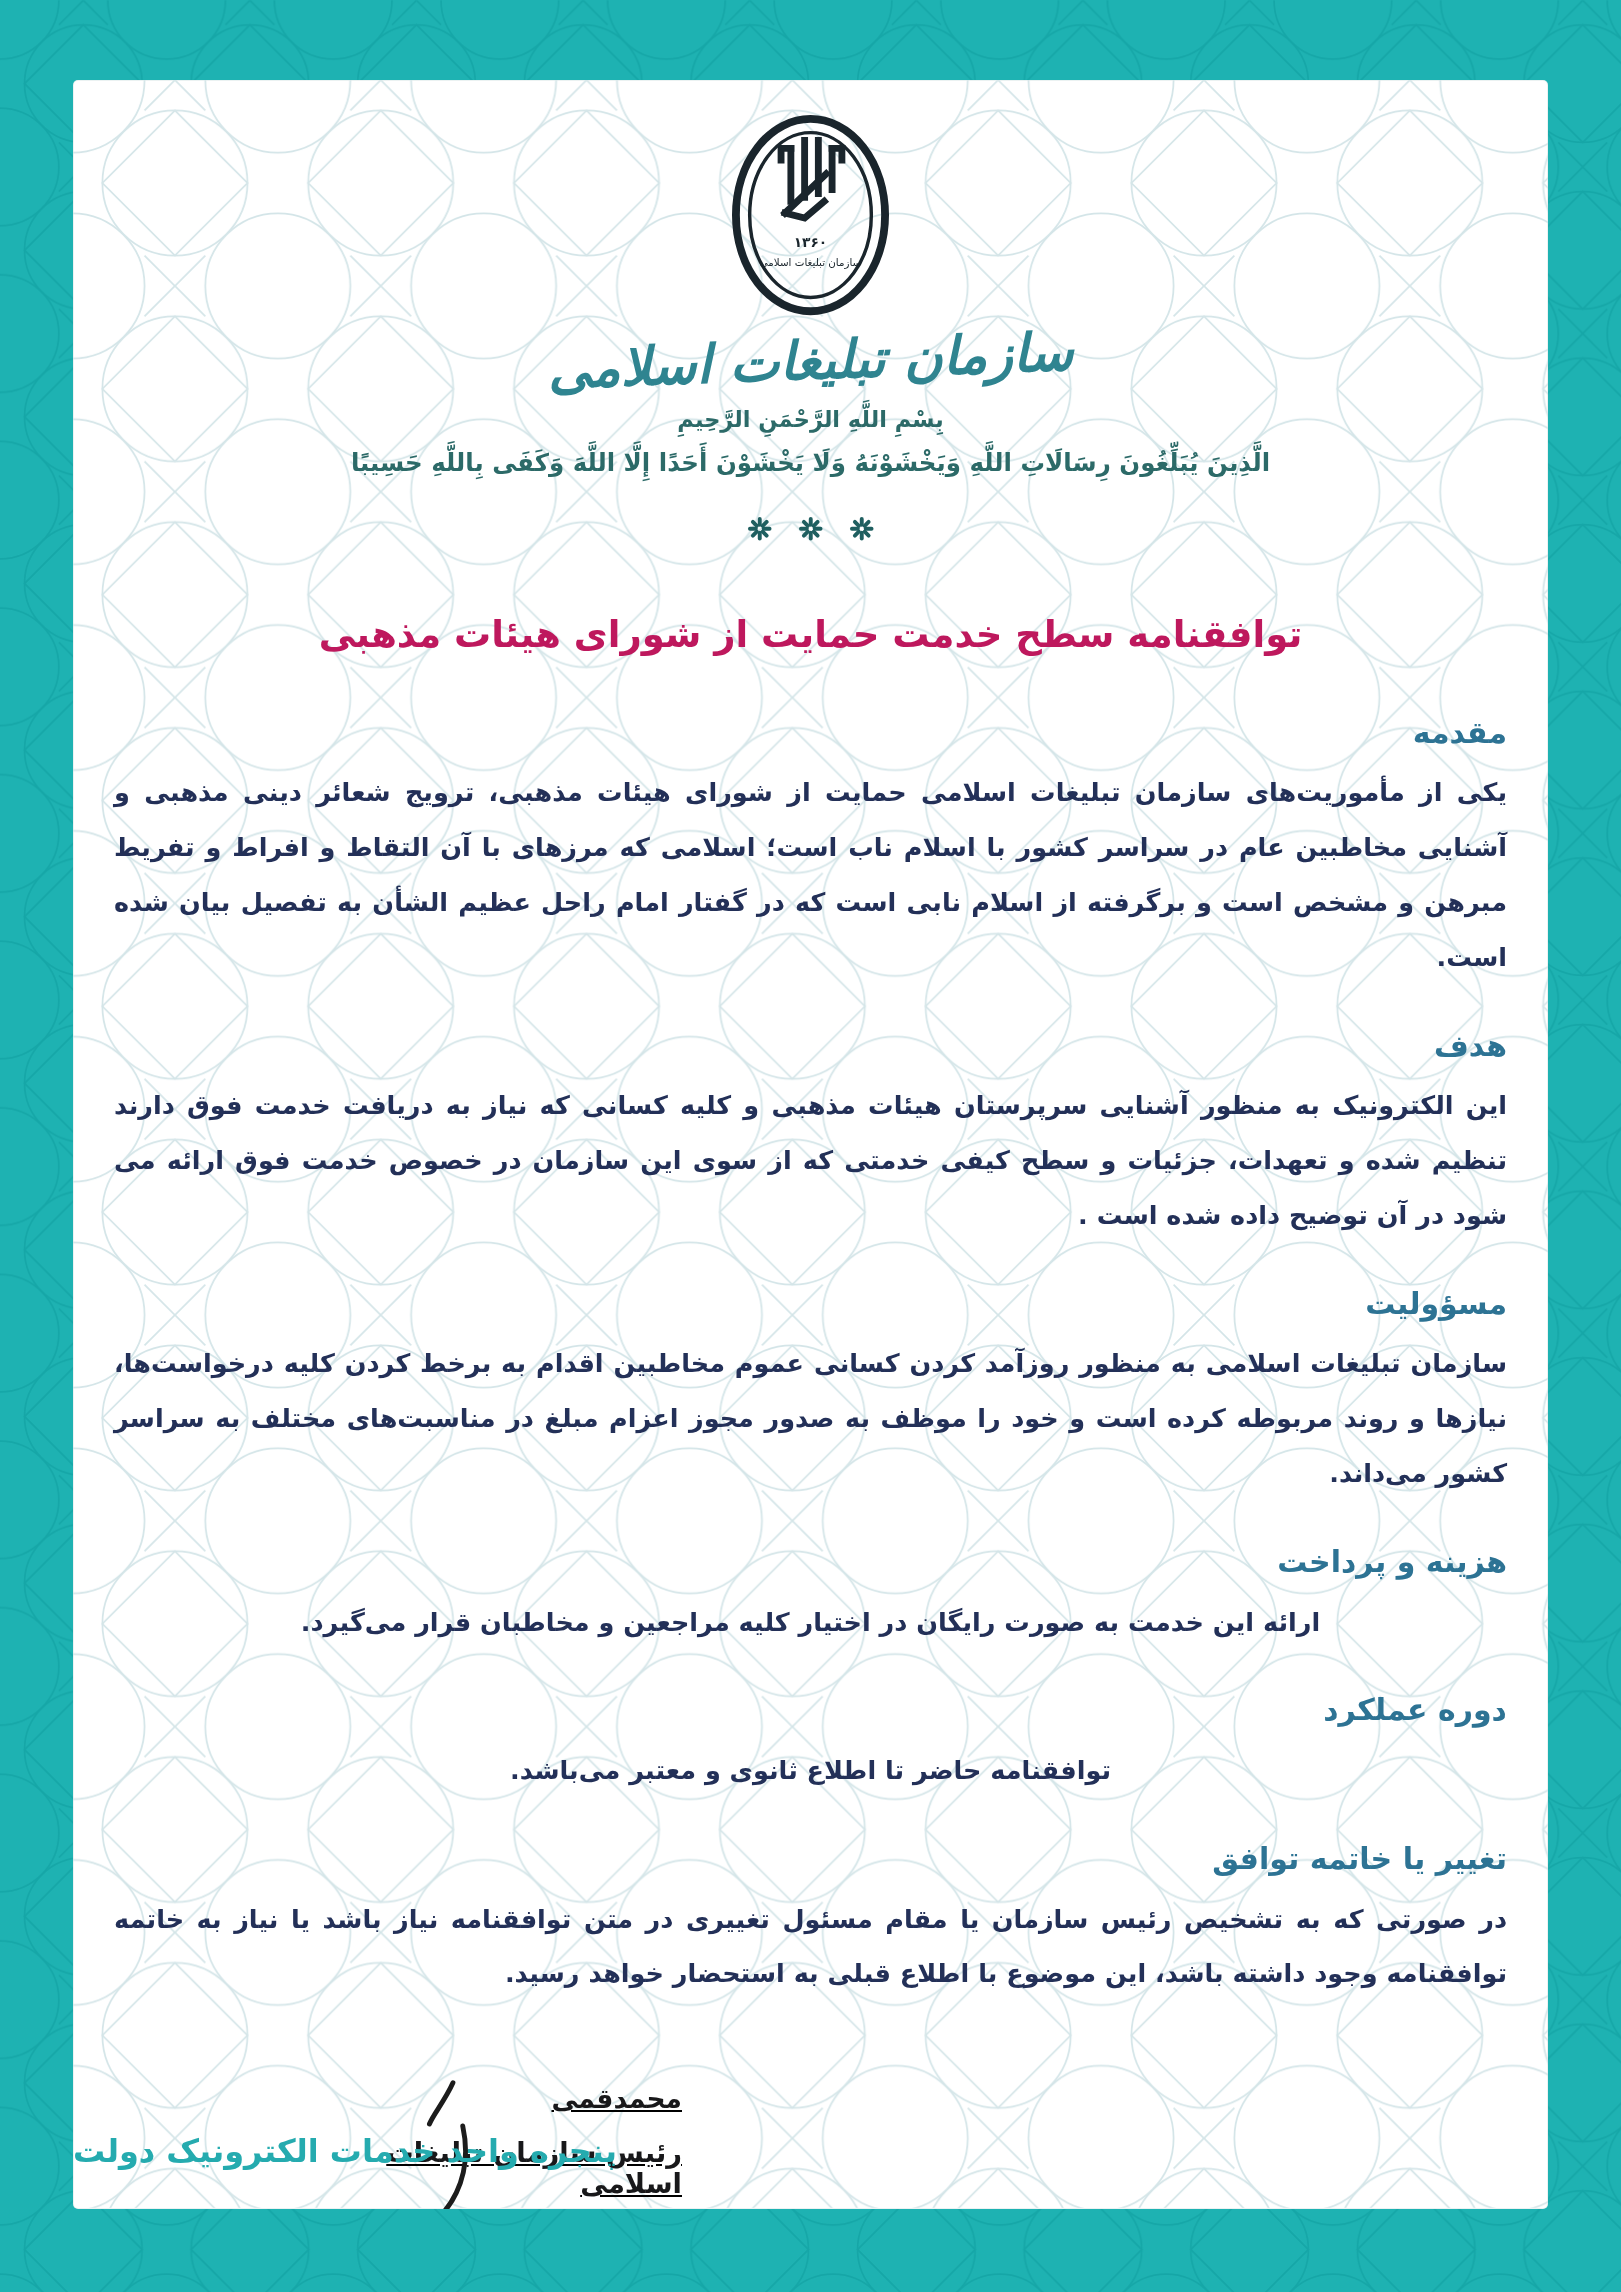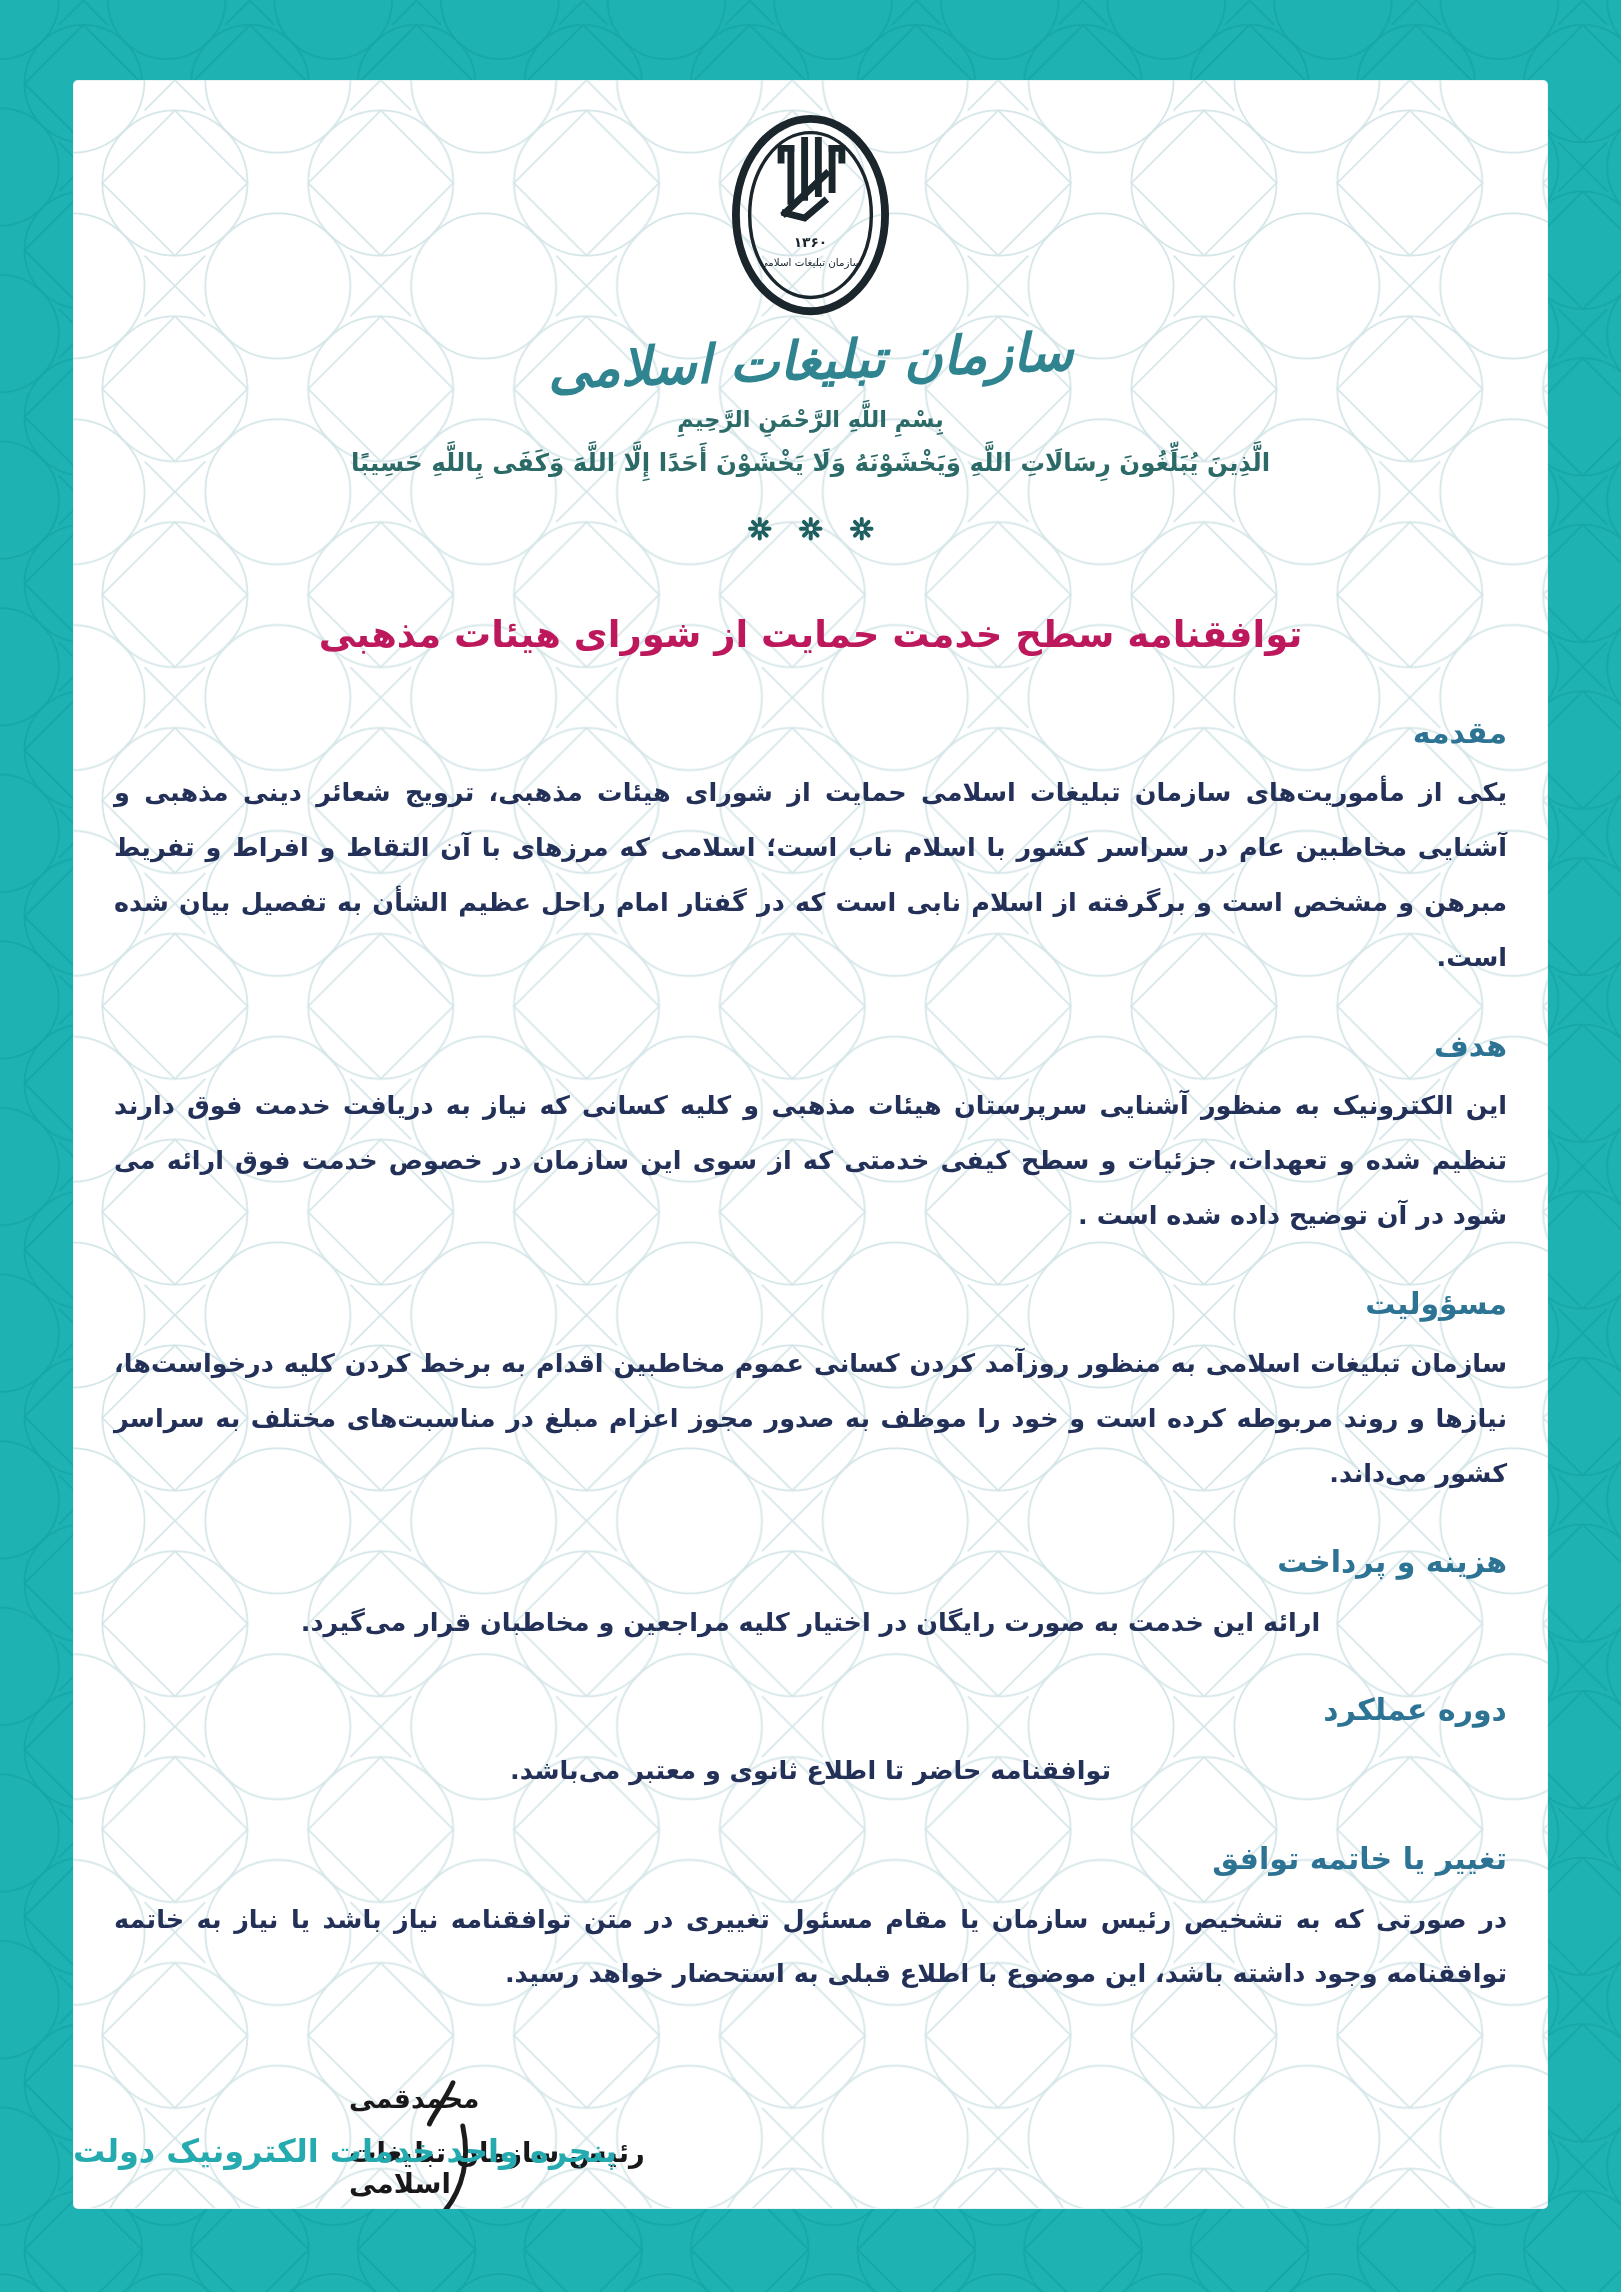--- a/index.html
+++ b/index.html
@@ -59,21 +59,22 @@
   .section-body {
     font-size:25.5px; font-weight:bold; color:#233058;
     line-height:2.15;
     text-align:justify;
   }
   .section-body.center { text-align:center; }
   .signature {
     position:relative;
     width:333px;
     margin:82px 825px 0 0;
-    text-align:left;
+    text-align:right;
+    text-decoration:underline;
   }
   .sig-name { font-size:26.5px; font-weight:bold; color:#18181a; }
   .sig-role { font-size:27.4px; font-weight:bold; color:#18181a; margin-top:23px; }
   .sig-scribble { position:absolute; left:-51px; top:-7.8px; }
   .footer {
     position:absolute; left:0; right:0; bottom:39px;
     text-align:left;
     font-size:32px; font-weight:bold; color:#25abaf;
   }
 </style>

